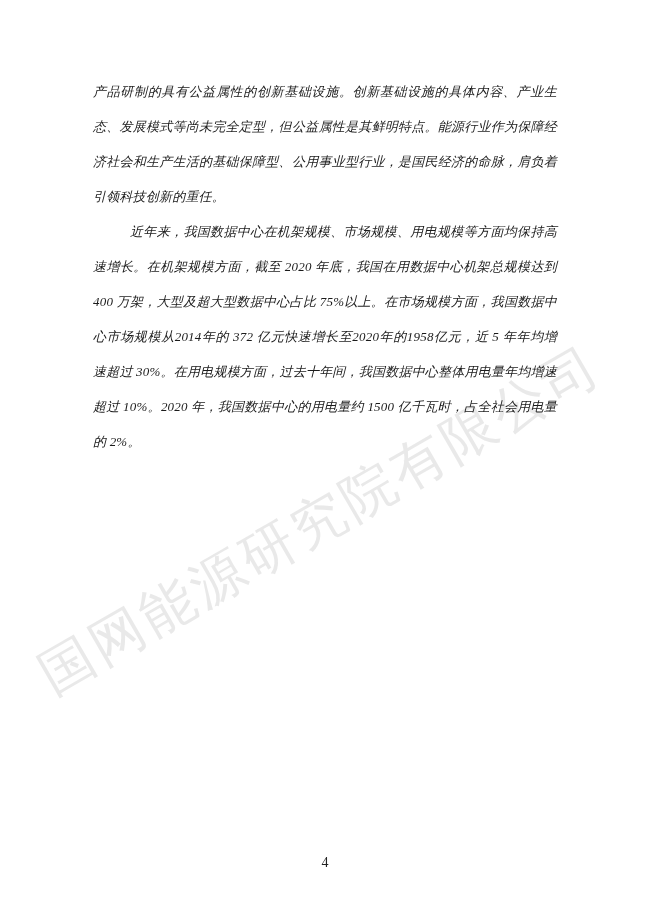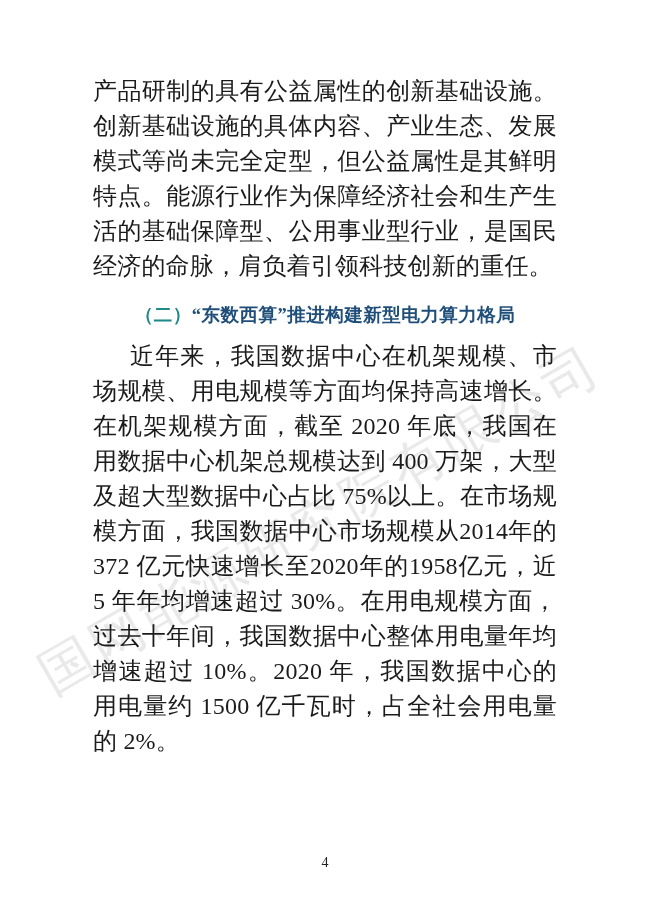--- a/index.html
+++ b/index.html
@@ -42,27 +42,28 @@
   }
   .content {
     position: absolute;
     left: 93px;
     top: 74px;
     width: 464px;
     z-index: 10;
   }
   p.para {
     margin: 0 0 0 0;
-    font-size: 24px;
+    font-size: 13px;
     line-height: 35px;
     color: #1b1b1b;
     text-align: justify;
     text-justify: inter-ideograph;
     text-indent: 0;
     letter-spacing: 0.2px;
+    font-style: italic;
   }
   p.indent {
     text-indent: 37px;
   }
   .heading {
     margin: 14px 0 6px 0;
     font-size: 18.5px;
     line-height: 35px;
     font-weight: bold;
     color: #1f4e79;
@@ -89,23 +90,20 @@
 
 <div class="page">
 
   <div class="watermark">国网能源研究院有限公司</div>
 
   <div class="content">
 
     <p class="para">产品研制的具有公益属性的创新基础设施。创新基础设施的具体内容、产业生态、发展模式等尚未完全定型，但公益属性是其鲜明特点。能源行业作为保障经济社会和生产生活的基础保障型、公用事业型行业，是国民经济的命脉，肩负着引领科技创新的重任。</p>
 
 
-    <div class="heading">
-      <span class="num">（二）</span><span>“东数西算”推进构建新型电力算力格局</span>
-    </div>
 
     <p class="para indent">近年来，我国数据中心在机架规模、市场规模、用电规模等方面均保持高速增长。在机架规模方面，截至 2020 年底，我国在用数据中心机架总规模达到 400 万架，大型及超大型数据中心占比 75%以上。在市场规模方面，我国数据中心市场规模从2014年的 372 亿元快速增长至2020年的1958亿元，近 5 年年均增速超过 30%。在用电规模方面，过去十年间，我国数据中心整体用电量年均增速超过 10%。2020 年，我国数据中心的用电量约 1500 亿千瓦时，占全社会用电量的 2%。</p>
 
   </div>
 
   <div class="page-number">4</div>
 
 </div>
 
 </body></html>

